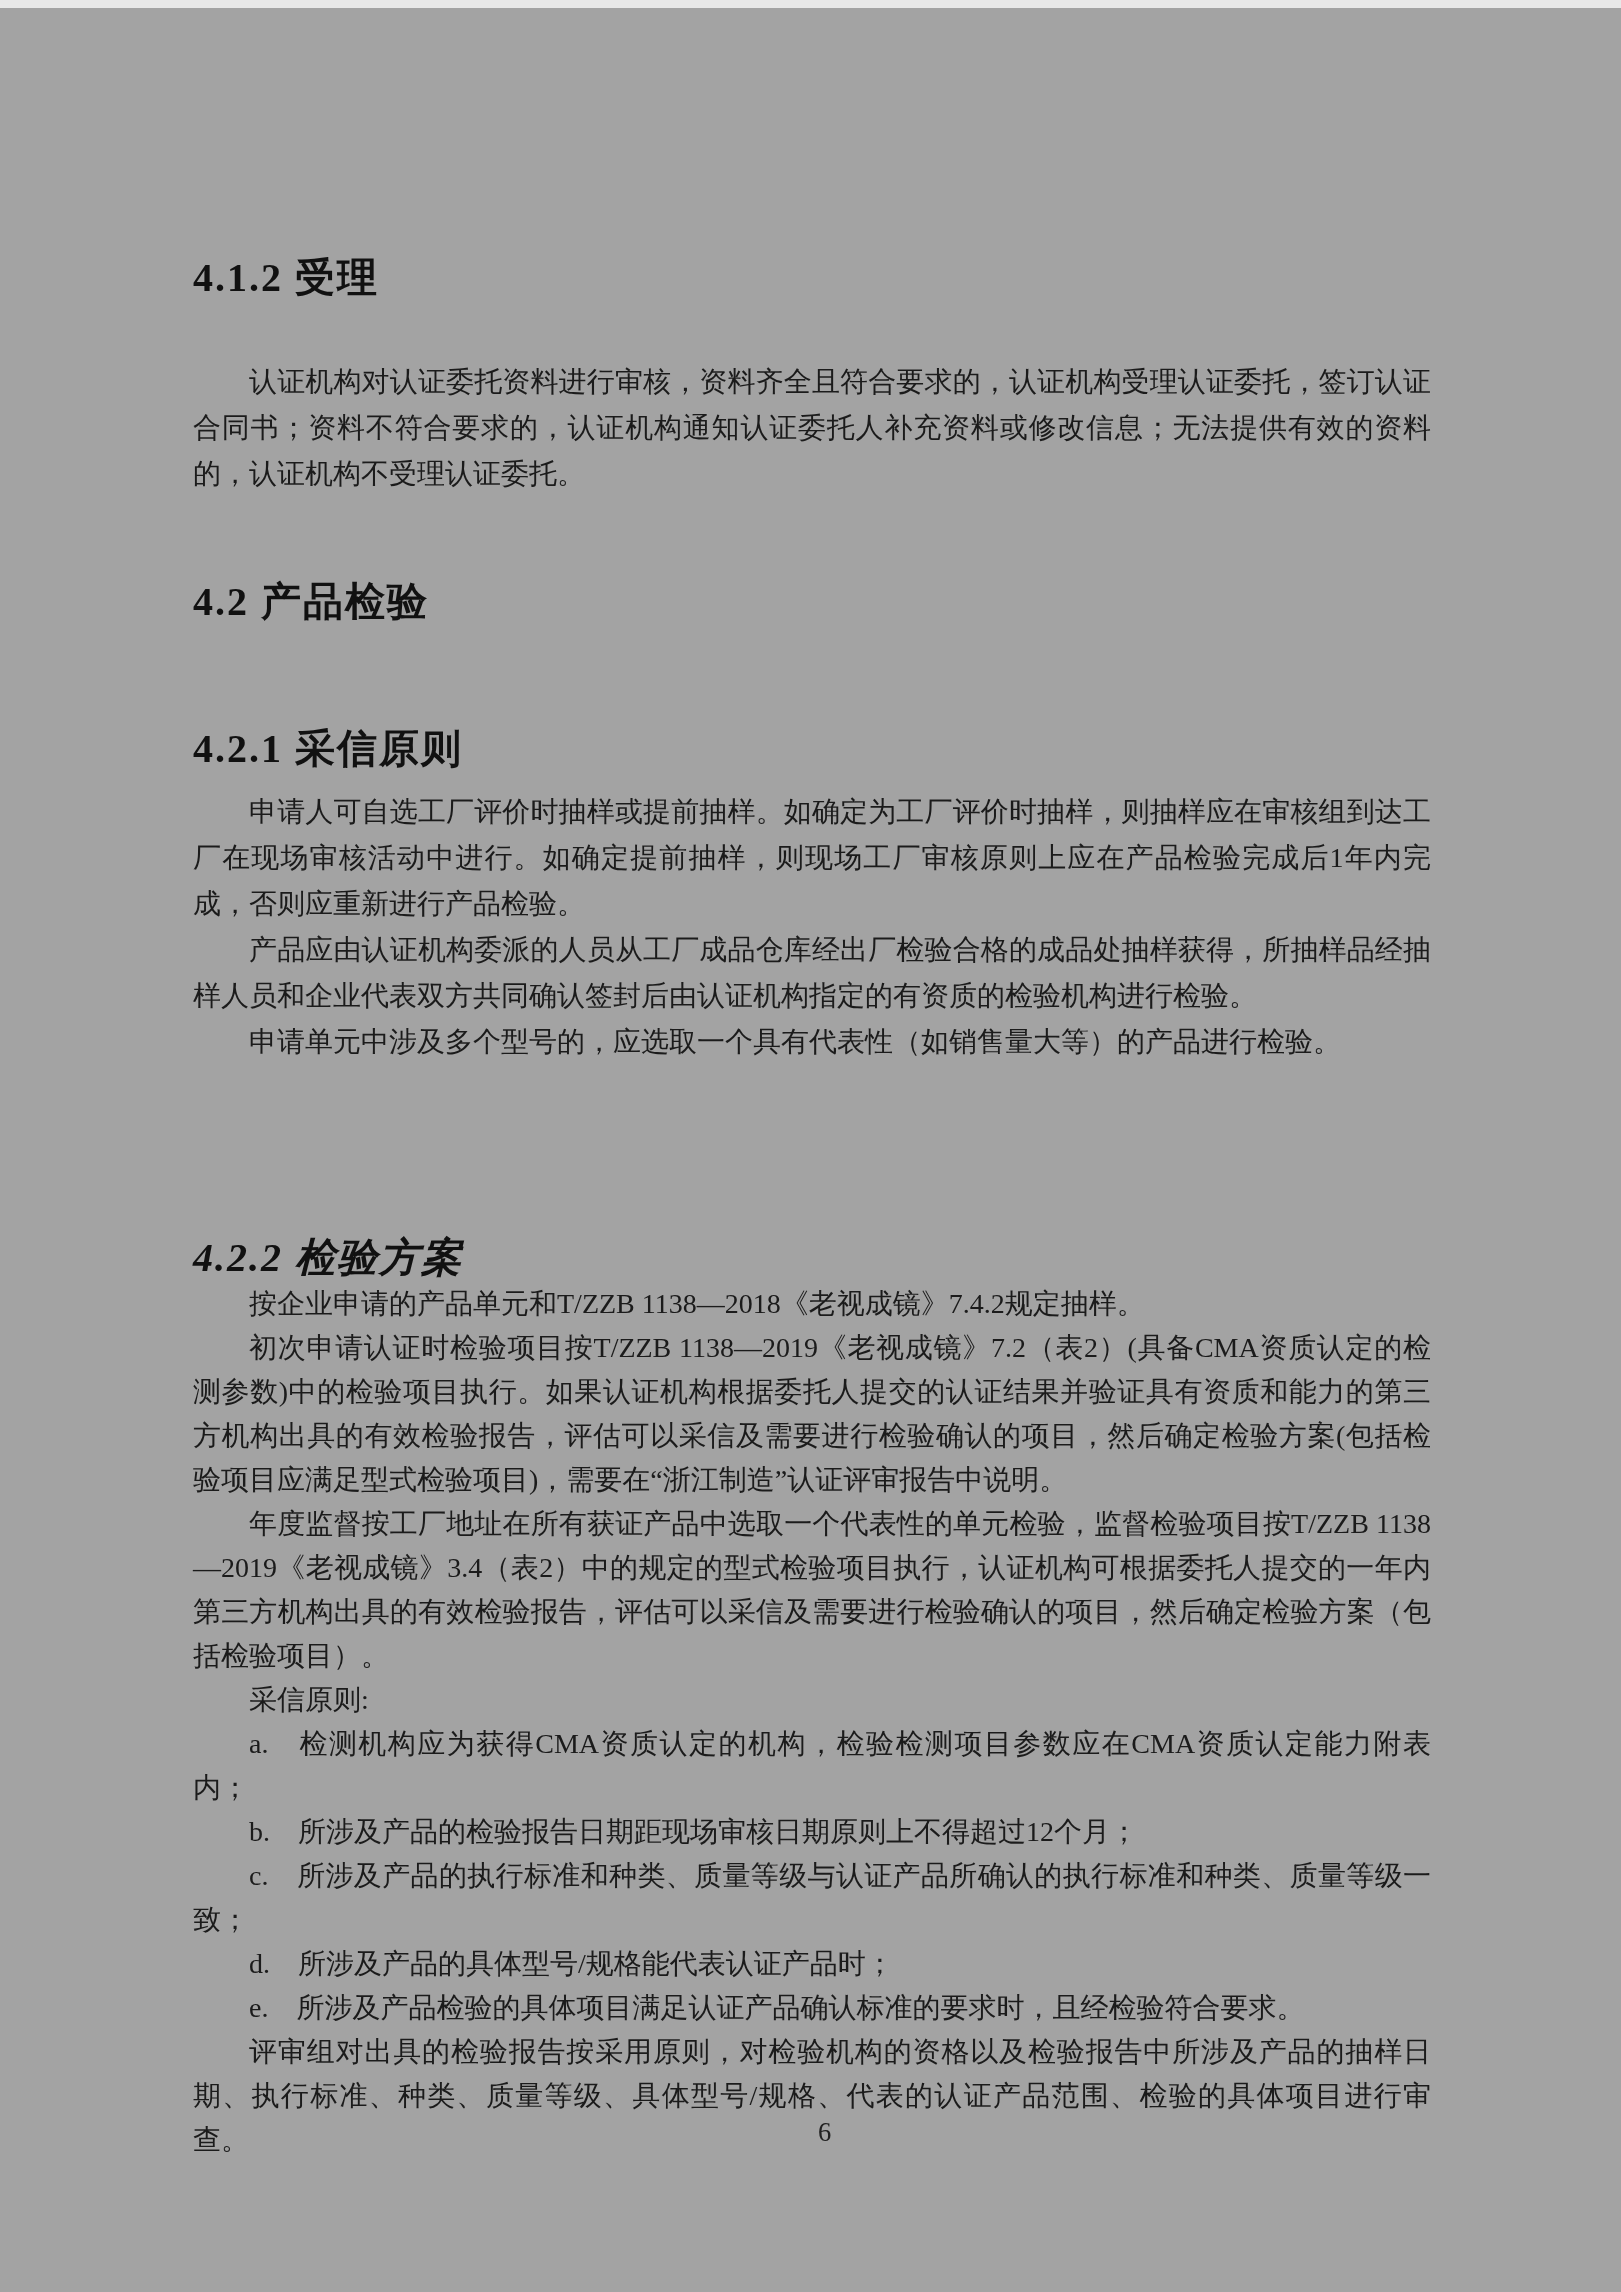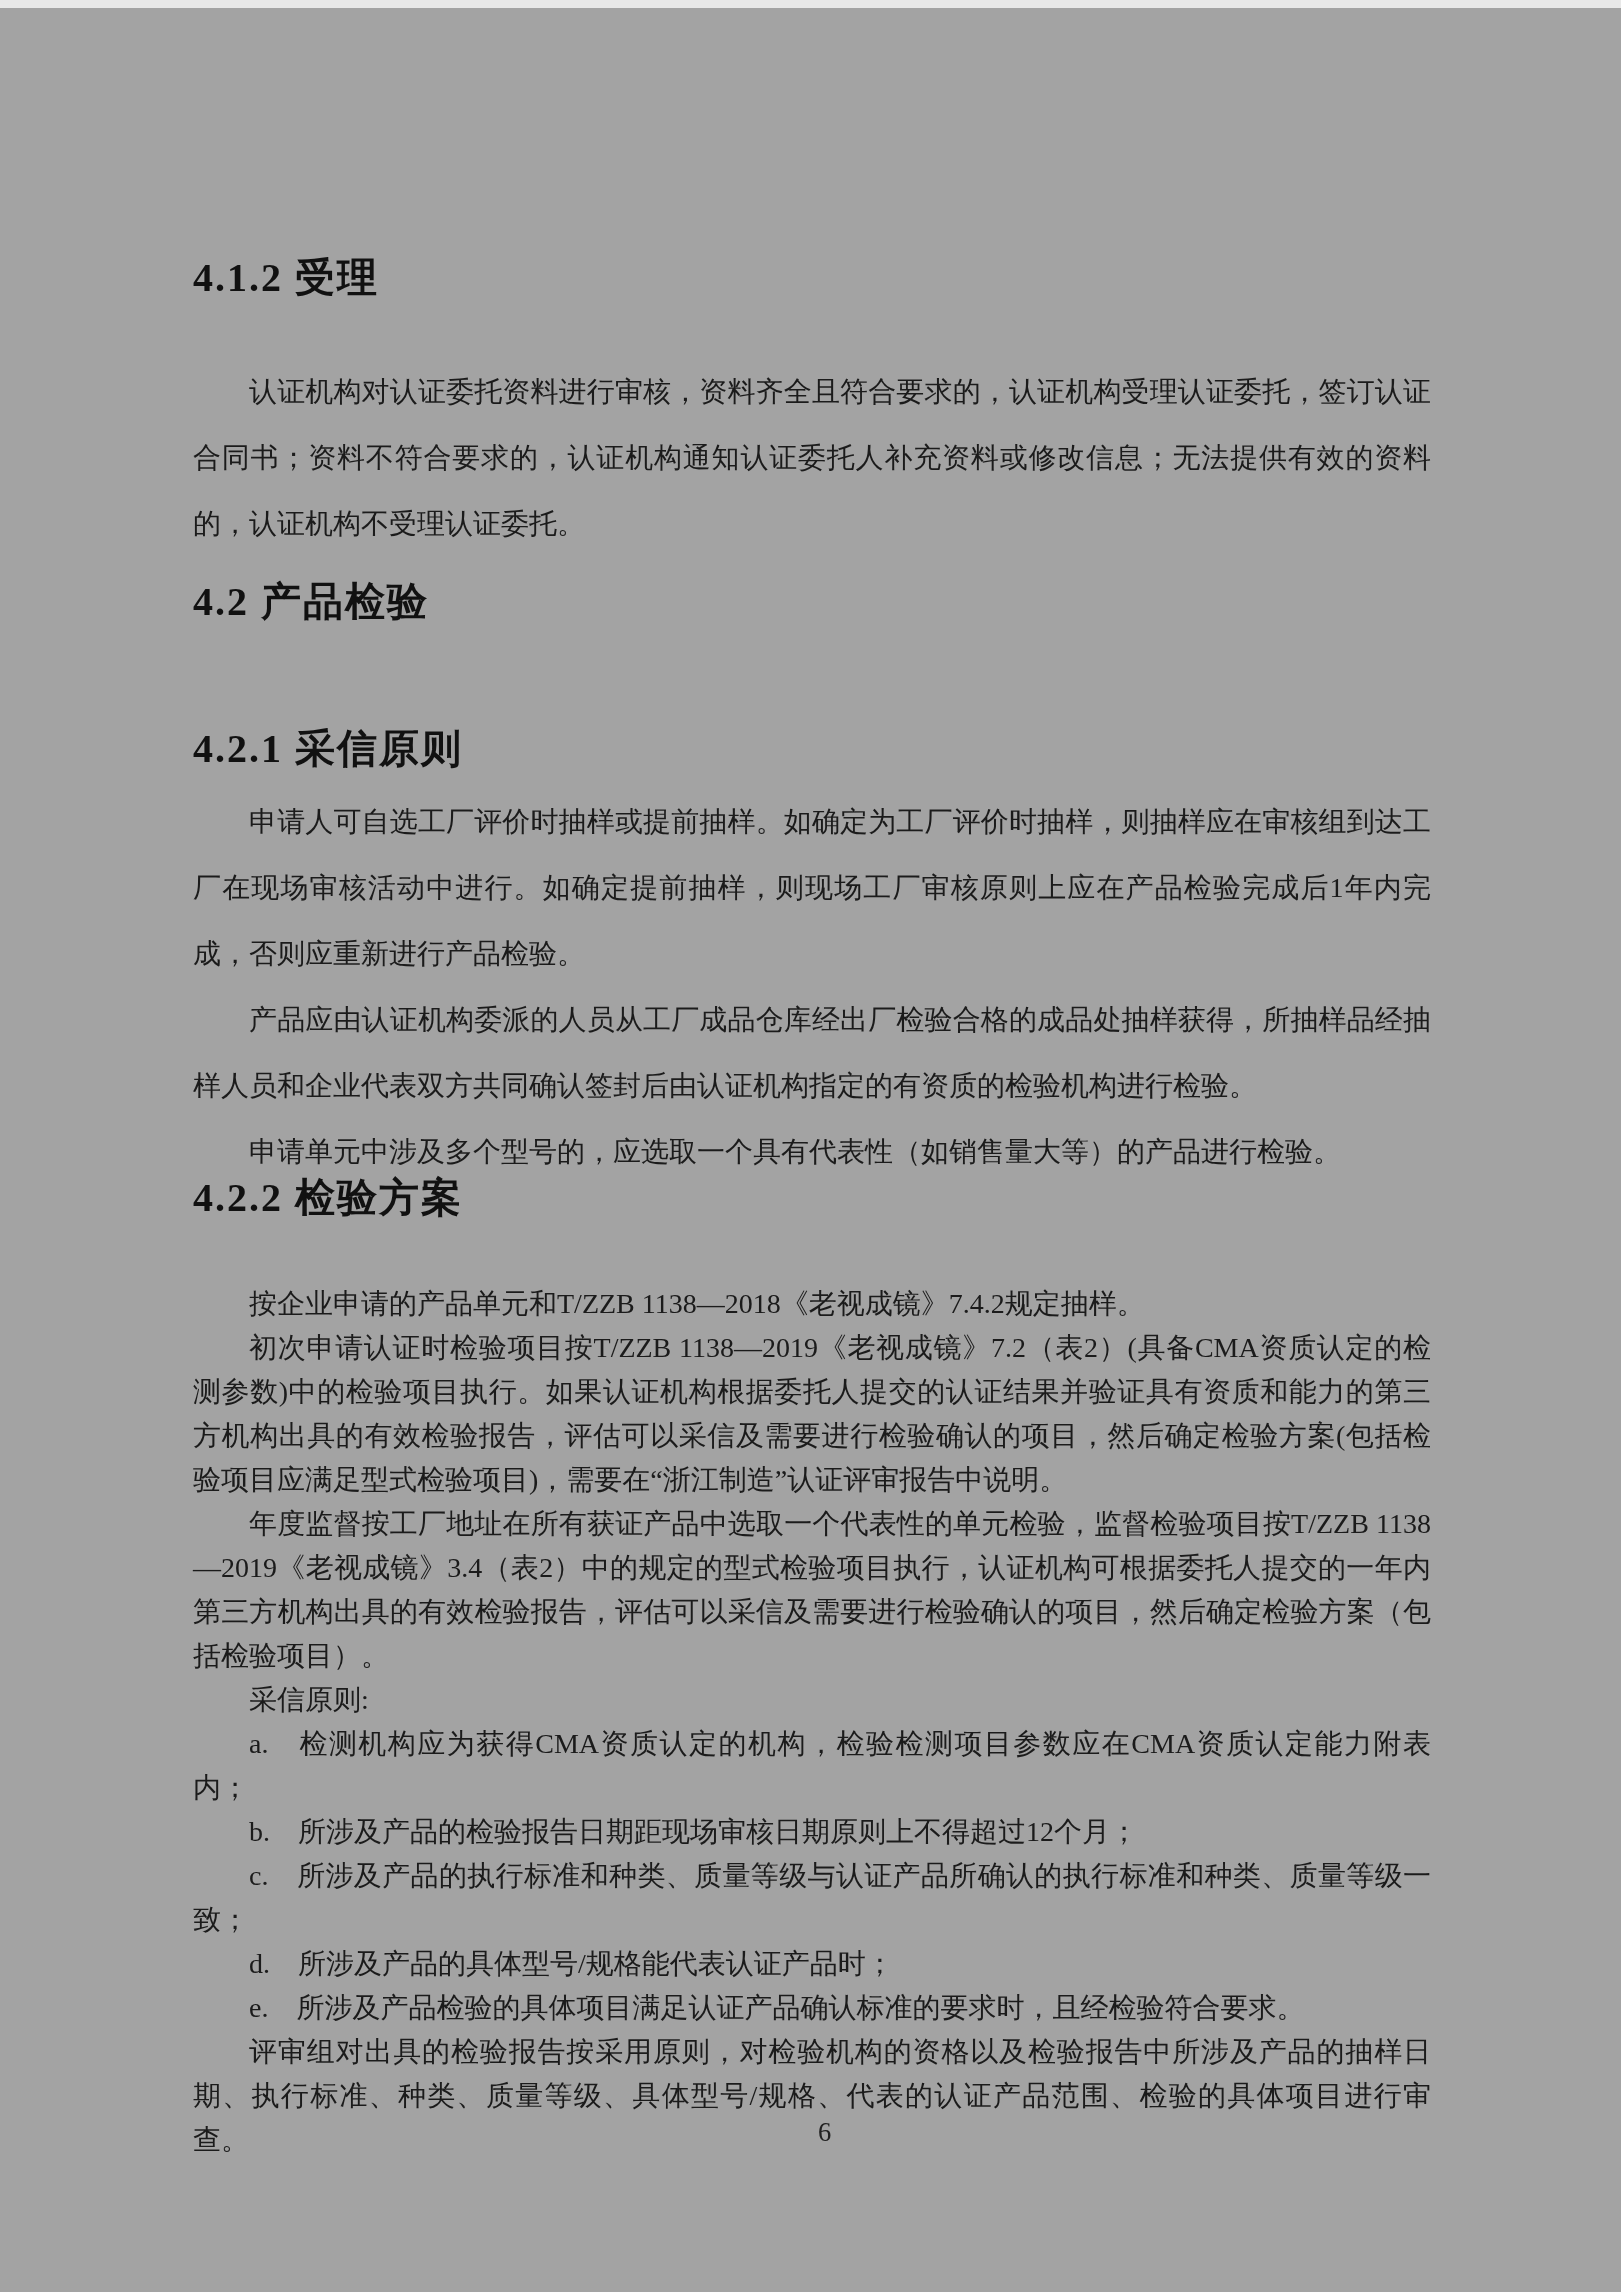--- a/index.html
+++ b/index.html
@@ -25,42 +25,42 @@
     color:#111;
   }
   .bodyblock{
     position:absolute;
     left:193px;
     width:1238px;
   }
   .bodyblock p{
     margin:0;
     font-size:28px;
-    line-height:66px;
+    line-height:46px;
     text-indent:2em;
     text-align:justify;
     text-justify:inter-ideograph;
     color:#1b1b1b;
   }
   #body-422 p{line-height:44px;}
   .page-footer{
     position:absolute;
     left:0;
     top:2109px;
     width:100%;
     text-align:center;
     font-size:26.5px;
     color:#222;
   }
   #h-412{top:242px;}
   #body-412{top:351px;}
   #h-42{top:566px;}
   #h-421{top:713px;}
   #body-421{top:781px;}
-  #h-422{top:1162px;}
+  #h-422{top:1222px;font-style:italic;}
   #body-422{top:1274px;}
 </style>
 </head>
 <body>
 
 <div class="page">
 
   <h2 class="heading" id="h-412">4.1.2 受理</h2>
 
   <div class="bodyblock" id="body-412">

